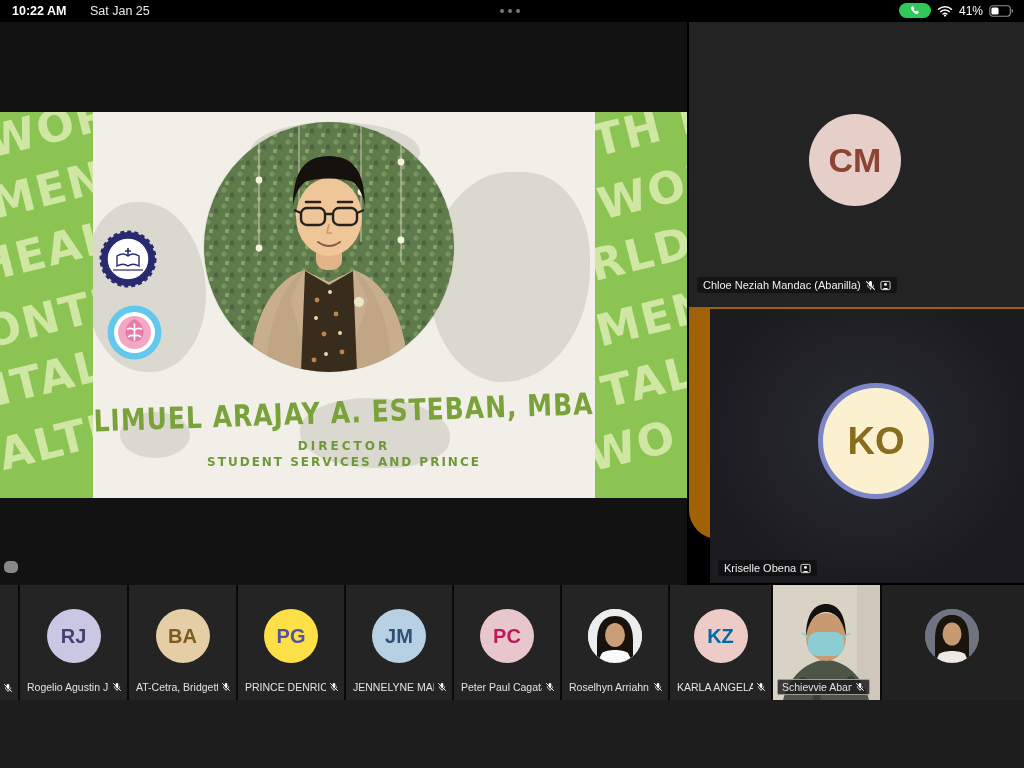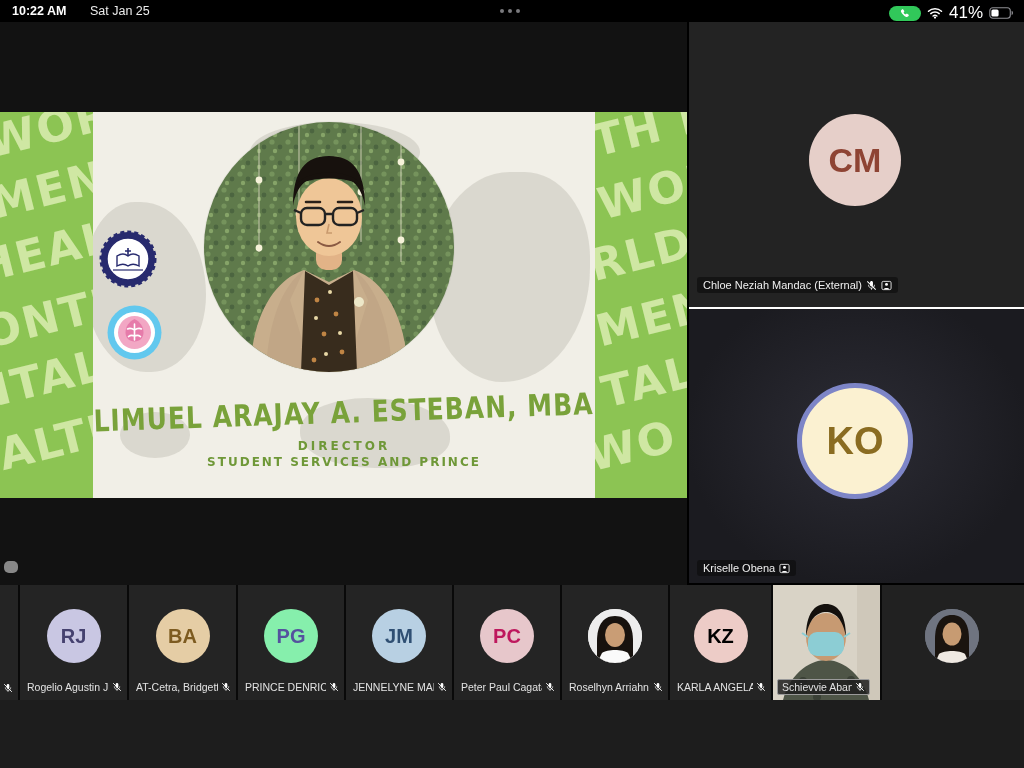--- a/index.html
+++ b/index.html
@@ -9,21 +9,21 @@
   .ic12{width:11px;height:11px;color:#fff;flex:0 0 auto;}
 
   
   .statusbar{position:absolute;top:0;left:0;right:0;height:22px;background:#000;color:#fff;}
   .sb-time{position:absolute;left:12px;top:4px;font-size:12.5px;font-weight:bold;}
   .sb-date{position:absolute;left:90px;top:4px;font-size:12.5px;color:#ececec;}
   .sb-dots{position:absolute;left:500px;top:9px;display:flex;gap:4px;}
   .sb-dots i{width:4px;height:4px;border-radius:50%;background:#7a7a7e;}
   .sb-right{position:absolute;right:10px;top:3px;display:flex;align-items:center;gap:6px;}
   .callpill{width:32px;height:15px;border-radius:8px;background:#31c85a;display:flex;align-items:center;justify-content:center;}
-  .sb-batt-txt{font-size:17px;color:#fff;}
+  .sb-batt-txt{font-size:12px;color:#fff;}
 
   
   .notif{position:absolute;left:8px;top:22px;width:330px;height:38px;background:#070707;border-radius:13px;
          display:flex;align-items:center;padding:0 14px;box-sizing:border-box;color:#fff;}
   .notif-bell{position:relative;width:22px;height:22px;margin-right:12px;}
   .notif-badge{position:absolute;top:-4px;right:-3px;min-width:13px;height:13px;border-radius:7px;background:#de4537;
                color:#fff;font-size:8.5px;font-weight:bold;display:flex;align-items:center;justify-content:center;padding:0 2px;box-sizing:border-box;}
   .notif-label{font-size:13.5px;flex:1;}
   .notif-chevron{margin-left:auto;}
 
@@ -42,24 +42,24 @@
   .slide-title{position:absolute;left:78px;right:78px;top:286px;text-align:center;
                font-family:"DejaVu Sans",sans-serif;font-weight:bold;font-size:25px;letter-spacing:1px;
                color:#79a23a;transform:rotate(-2deg) scale(1,1.2);}
   .slide-role1{position:absolute;left:93px;right:92px;top:327px;text-align:center;
                font-family:"DejaVu Sans",sans-serif;font-weight:bold;font-size:12px;letter-spacing:3px;color:#6f9838;}
   .slide-role2{position:absolute;left:93px;right:92px;top:343px;text-align:center;
                font-family:"DejaVu Sans",sans-serif;font-weight:bold;font-size:12px;letter-spacing:2px;color:#6f9838;}
   .scrollpill{position:absolute;left:4px;top:539px;width:14px;height:12px;border-radius:5px;background:#888;}
 
   
-  .rightcol{position:absolute;left:689px;top:22px;width:335px;height:517px;background:#ffffff;border-radius:29px;}
+  .rightcol{position:absolute;left:689px;top:22px;width:335px;height:517px;background:#a16207;border-radius:29px;}
   .vtile{position:absolute;left:0;right:0;overflow:hidden;}
   .tile-cm{top:0;height:285px;background:#232323;}
-  .tile-ko{top:287px;height:274px;background:radial-gradient(ellipse at 50% 46%,#2c2c35 0%,#1b1b20 72%);}
+  .tile-ko{top:287px;height:274px;background:radial-gradient(ellipse at 50% 46%,#2c2c35 0%,#1b1b20 72%);margin-left:21px;}
   .big-avatar{position:absolute;border-radius:50%;display:flex;align-items:center;justify-content:center;font-weight:bold;}
   .cm-avatar{left:120px;top:92px;width:92px;height:92px;background:#e6cfc9;color:#8e4434;font-size:34px;}
   .ko-avatar{left:108px;top:74px;width:106px;height:106px;background:#fbf1d1;color:#8a6c21;font-size:38px;
              border:5px solid #7d85c7;}
   .mlabel{position:absolute;left:8px;display:flex;align-items:center;gap:4px;background:rgba(12,12,12,.62);
           color:#efefef;font-size:11px;padding:2px 6px;border-radius:3px;max-width:300px;}
   .cm-label{top:255px;}
   .ko-label{top:251px;}
 
   
@@ -244,21 +244,21 @@
       <div class="slide-role1">DIRECTOR</div>
       <div class="slide-role2">STUDENT SERVICES AND PRINCE</div>
     </div>
     <div class="scrollpill"></div>
   </div>
 
   <div class="rightcol">
     <div class="vtile tile-cm">
       <div class="big-avatar cm-avatar">CM</div>
       <div class="mlabel cm-label">
-        <span>Chloe Neziah Mandac (External)</span>
+        <span>Chloe Neziah Mandac (Abanilla)</span>
         <svg class="ic12">
             <use href="#sym-micoff"></use>
           </svg>
         <svg class="ic12">
             <use href="#sym-photo"></use>
           </svg>
       </div>
     </div>
     <div class="vtile tile-ko">
       <div class="big-avatar ko-avatar">KO</div>
@@ -295,21 +295,21 @@
       <div class="favatar" style="background:#e5cda5;color:#7d5b20">BA</div>
       <div class="flabel">
           <span class="fname">AT-Cetra, Bridgette...</span>
         <svg class="ic10">
             <use href="#sym-micoff"></use>
           </svg>
         </div>
     </div>
 
     <div class="ftile" style="left:238px;width:106px">
-      <div class="favatar" style="background:#86efac;color:#54529e">PG</div>
+      <div class="favatar" style="background:#fde047;color:#54529e">PG</div>
       <div class="flabel">
           <span class="fname">PRINCE DENRICH...</span>
         <svg class="ic10">
             <use href="#sym-micoff"></use>
           </svg>
         </div>
     </div>
 
     <div class="ftile" style="left:346px;width:106px">
       <div class="favatar" style="background:#b8d0e3;color:#2f4f73">JM</div>
@@ -342,21 +342,21 @@
       </div>
       <div class="flabel">
           <span class="fname">Roselhyn Arriahn V....</span>
         <svg class="ic10">
             <use href="#sym-micoff"></use>
           </svg>
         </div>
     </div>
 
     <div class="ftile" style="left:670px;width:101px">
-      <div class="favatar" style="background:#edccc7;color:#000000">KZ</div>
+      <div class="favatar" style="background:#edccc7;color:#0369a1">KZ</div>
       <div class="flabel">
           <span class="fname">KARLA ANGELA ZI...</span>
         <svg class="ic10">
             <use href="#sym-micoff"></use>
           </svg>
         </div>
     </div>
 
     <div class="ftile" style="left:773px;width:107px">
       <svg width="107" height="115" viewBox="0 0 107 115">

